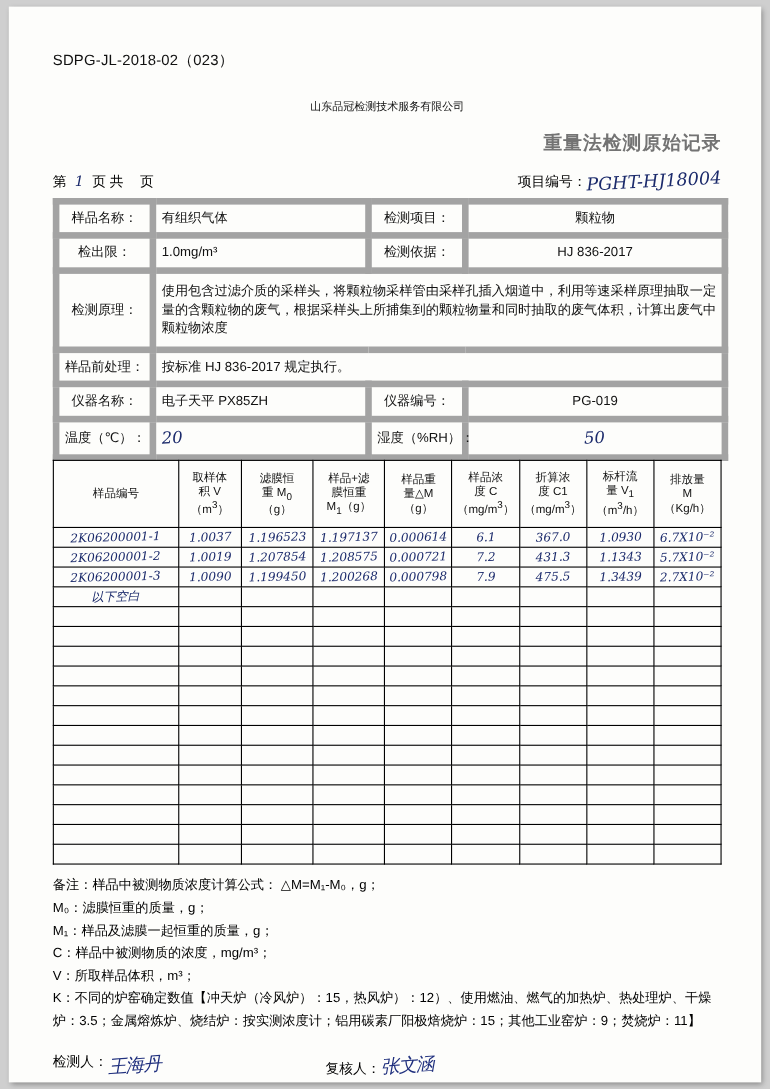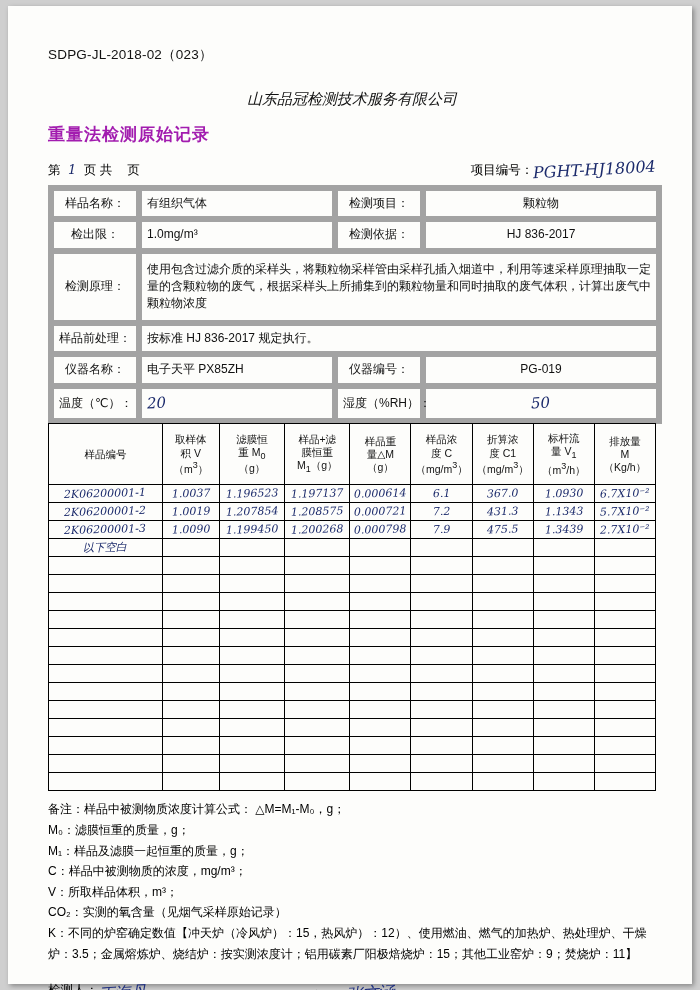--- a/index.html
+++ b/index.html
@@ -13,24 +13,24 @@
     position:absolute;left:8px;top:6px;
     width:684px;height:978px;
     background:#fdfdfb;
     box-shadow:2px 2px 5px rgba(0,0,0,.35);
   }
   #inner{
     position:absolute;left:40px;top:40px;width:608px;
   }
   .docnum{font-size:13.5px;color:#111;letter-spacing:.2px;}
   .company{
-    text-align:center;font-size:15px;margin-top:26px;color:#111;font-style:italic;
+    text-align:center;font-size:10px;margin-top:26px;color:#111;
   }
   .title{
-    text-align:left;font-size:17px;font-weight:bold;margin-top:14px;color:#a21caf;
+    text-align:right;font-size:17px;font-weight:bold;margin-top:14px;color:#737373;
     letter-spacing:1px;
   }
   .pagerow{
     margin-top:14px;font-size:12.5px;display:flex;align-items:flex-end;
   }
   .pagerow .left{white-space:nowrap;}
   .pagerow .right{margin-left:auto;display:flex;align-items:flex-end;white-space:nowrap;}
   table.main{
     border-collapse:collapse;width:608px;margin-top:6px;
     table-layout:fixed;
@@ -400,21 +400,20 @@
           </tr>
         </tbody>
     </table>
 
     <div class="notes">
       <p>备注：样品中被测物质浓度计算公式：  △M=M₁-M₀，g；</p>
       <p>M₀：滤膜恒重的质量，g；</p>
       <p>M₁：样品及滤膜一起恒重的质量，g；</p>
       <p>C：样品中被测物质的浓度，mg/m³；</p>
       <p>V：所取样品体积，m³；</p>
-      <p>CO₂：实测的氧含量（见烟气采样原始记录）</p>
       <p>K：不同的炉窑确定数值【冲天炉（冷风炉）：15，热风炉）：12）、使用燃油、燃气的加热炉、热处理炉、干燥炉：3.5；金属熔炼炉、烧结炉：按实测浓度计；铝用碳素厂阳极焙烧炉：15；其他工业窑炉：9；焚烧炉：11】</p>
     </div>
 
     <div class="signrow">
       <div class="a">
         <span>检测人：</span>
         <span class="sig">王海丹</span>
       </div>
       <div class="b">
         <span>复核人：</span>

